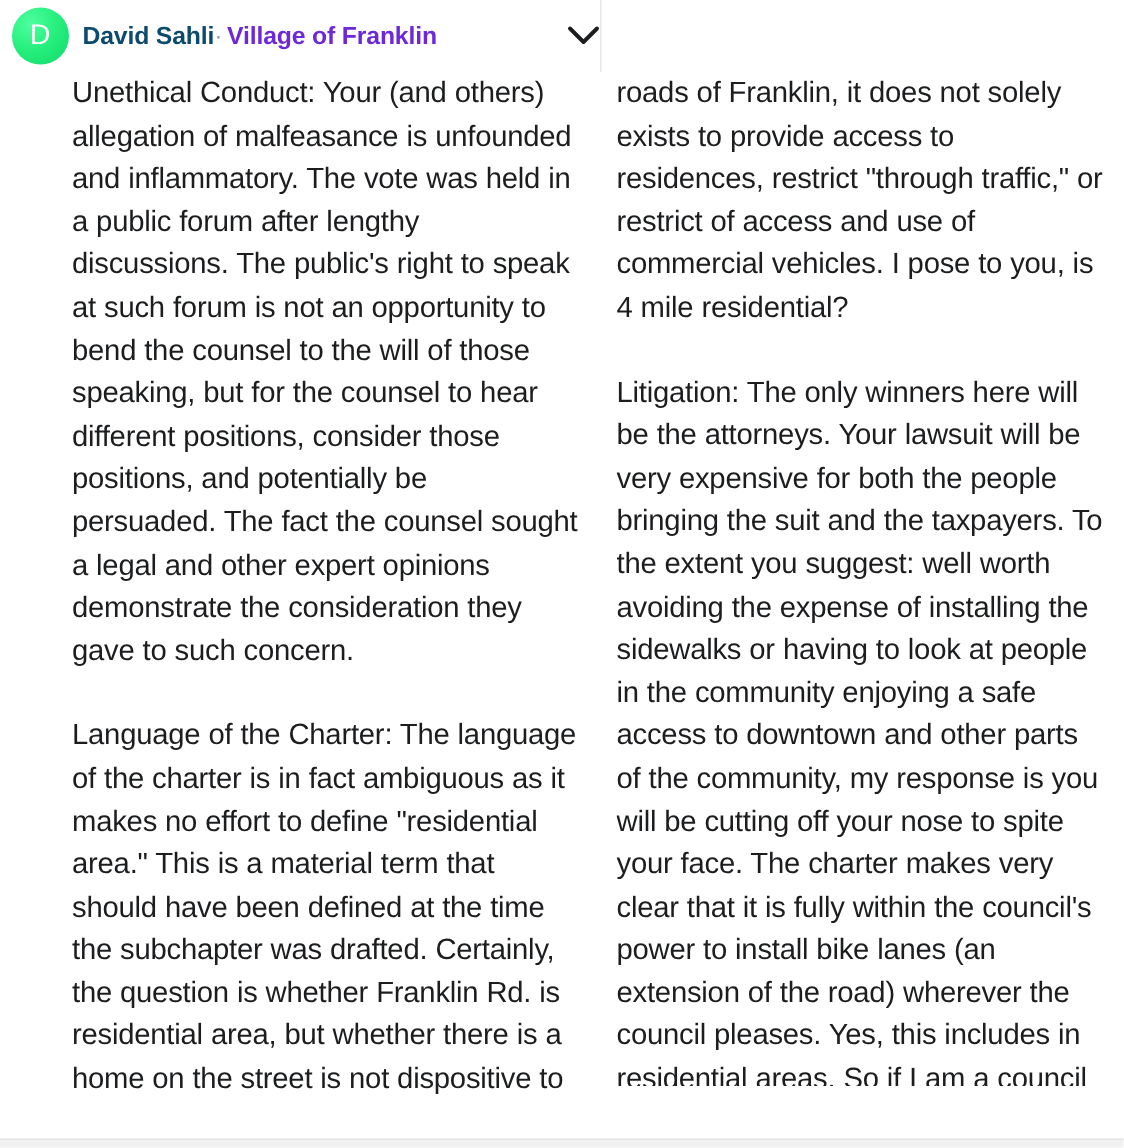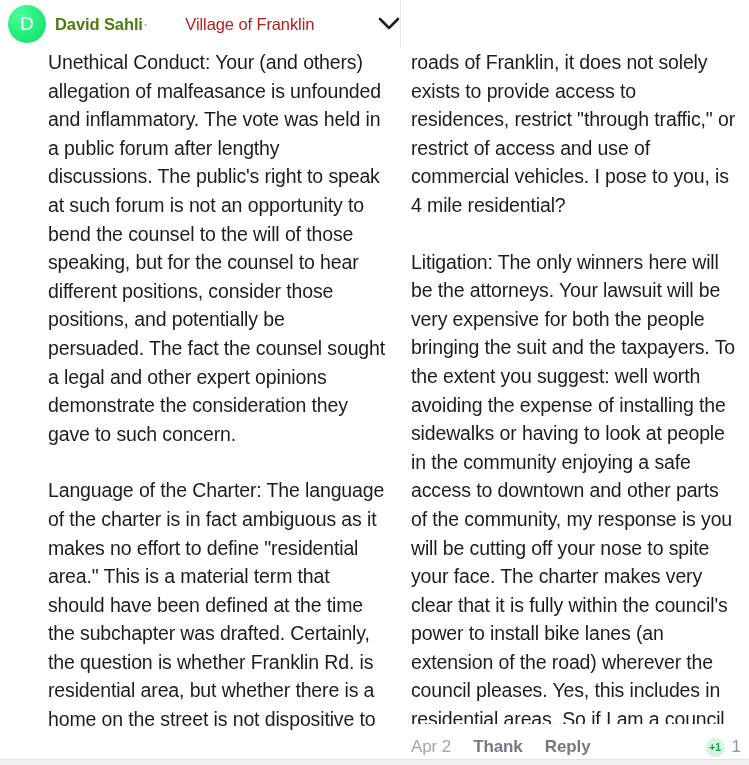--- a/index.html
+++ b/index.html
@@ -57,35 +57,34 @@
     font-size: 16.5px;
     line-height: 20px;
     white-space: nowrap;
     overflow: hidden;
     display: flex;
     align-items: baseline;
   }
 
   .author-name {
     font-weight: bold;
-    color: #4d7c0f;
+    color: #0c4a6e;
     letter-spacing: -0.1px;
   }
 
   .header-sep {
     color: #9aa0a6;
     padding: 0 3px 0 0;
     font-weight: 400;
   }
 
   .group-name {
-    color: #b91c1c;
-    font-weight: 400;
-    letter-spacing: -0.1px;
-    margin-left: 34px;
+    color: #6d28d9;
+    font-weight: 700;
+    letter-spacing: -0.1px;
   }
 
   .chevron-btn {
     position: absolute;
     left: 372px;
     top: 9px;
     width: 34px;
     height: 30px;
     display: flex;
     align-items: center;
@@ -238,26 +237,16 @@
     </div>
 
     <div class="col col-right">
       <p>roads of Franklin, it does not solely exists to provide access to residences, restrict "through traffic," or restrict of access and use of commercial vehicles. I pose to you, is 4 mile residential?</p>
       <div class="para-gap"></div>
       <p>Litigation: The only winners here will be the attorneys. Your lawsuit will be very expensive for both the people bringing the suit and the taxpayers. To the extent you suggest: well worth avoiding the expense of installing the sidewalks or having to look at people in the community enjoying a safe access to downtown and other parts of the community, my response is you will be cutting off your nose to spite your face. The charter makes very clear that it is fully within the council's power to install bike lanes (an extension of the road) wherever the council pleases. Yes, this includes in residential areas. So if I am a council that wants to provider safe(r) access to downtown on Franklin Rd, I will freely install a bike lane. This would result in widening the road, which in turn would cost even more money on top of the cost of litigation.</p>
     </div>
 
   </div>
 
-  <div class="footer-bar">
-    <span class="footer-date">Apr 2</span>
-    <span class="footer-action">Thank</span>
-    <span class="footer-action">Reply</span>
-    <span class="footer-spacer"></span>
-    <span class="vote-badge">
-      <span class="vote-circle">+1</span>
-      <span class="vote-count">1</span>
-    </span>
-  </div>
 
   <div class="bottom-strip"></div>
 
 </div>
 
 </body></html>

